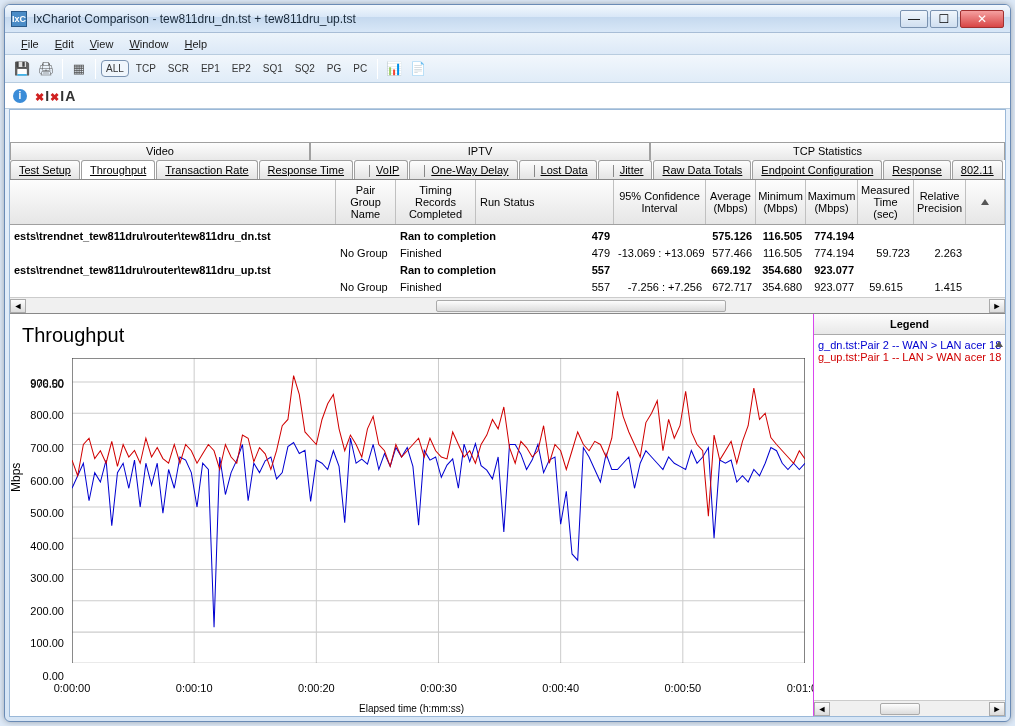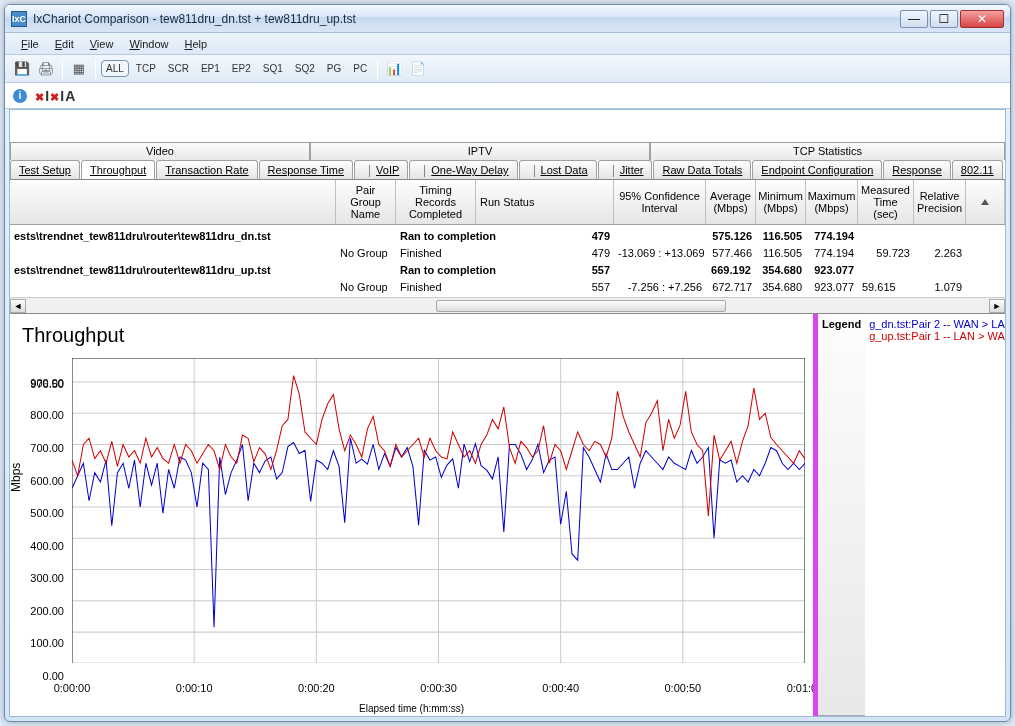--- a/index.html
+++ b/index.html
@@ -44,21 +44,21 @@
 .lower { flex: 1; display: flex; overflow: hidden; }
 .chart-area { flex: 1; background: #fff; padding: 6px 6px 6px 6px; position: relative; overflow: hidden; }
 .chart-title { font-size: 20px; font-family: Arial, sans-serif; margin: 4px 0 4px 6px; }
 .chart-box { position: absolute; top: 44px; left: 62px; right: 8px; bottom: 40px; }
 .y-labels { position: absolute; top: 44px; left: 0; bottom: 40px; width: 58px; }
 .y-label { position: absolute; right: 4px; font-size: 11px; transform: translateY(-50%); }
 .y-axis-title { position: absolute; left: 6px; top: 50%; transform: rotate(-90deg) translateX(30px); transform-origin: left center; font-size: 12px; }
 .x-labels { position: absolute; left: 62px; right: 8px; bottom: 18px; height: 16px; }
 .x-label { position: absolute; font-size: 11px; transform: translateX(-50%); }
 .x-axis-title { position: absolute; bottom: 2px; left: 50%; transform: translateX(-50%); font-size: 10px; }
-.legend-pane { width: 192px; border-left: 5px solid #d946ef; display: flex; flex-direction: row; background: #fff; }
+.legend-pane { width: 192px; border-left: 1px solid #d946ef; display: flex; flex-direction: column; background: #fff; }
 .legend-header { text-align: center; font-weight: bold; border-bottom: 1px solid #aaa; padding: 4px; background: linear-gradient(to bottom, #fdfdfd, #e8e8e8); }
 .legend-body { flex: 1; padding: 4px; font-size: 11px; position: relative; }
 .legend-item { white-space: nowrap; overflow: hidden; }
 .legend-item.blue { color: #0000d0; }
 .legend-item.red { color: #d00000; }
 .legend-scroll { height: 16px; background: #f0f0f0; border-top: 1px solid #ccc; display: flex; align-items: center; }
 .triangle-up { width: 0; height: 0; border-left: 4px solid transparent; border-right: 4px solid transparent; border-bottom: 6px solid #555; margin: 2px auto; cursor: pointer;}
 svg.plot { position: absolute; inset: 0; }
 svg.plot polyline { fill: none; stroke-width: 1; }
 </style>
@@ -188,22 +188,22 @@
           </div>
           <div class="grid-row">
             <div class="gb-cell" style="width: 326px; text-align: left;"></div>
             <div class="gb-cell" style="width: 60px; text-align: left;">No Group</div>
             <div class="gb-cell" style="width: 138px; text-align: left;">Finished</div>
             <div class="gb-cell" style="width: 80px; text-align: right;">557</div>
             <div class="gb-cell" style="width: 92px; text-align: right;">-7.256 : +7.256</div>
             <div class="gb-cell" style="width: 50px; text-align: right;">672.717</div>
             <div class="gb-cell" style="width: 50px; text-align: right;">354.680</div>
             <div class="gb-cell" style="width: 52px; text-align: right;">923.077</div>
-            <div class="gb-cell" style="width: 56px; text-align: left;">59.615</div>
-            <div class="gb-cell" style="width: 52px; text-align: right;">1.079</div>
+            <div class="gb-cell" style="width: 56px; text-align: center;">59.615</div>
+            <div class="gb-cell" style="width: 52px; text-align: right;">1.415</div>
           </div>
         </div>
       <div class="hscroll">
         <div class="hscroll-btn">◄</div>
         <div class="hscroll-track">
             <div class="hscroll-thumb"></div>
           </div>
         <div class="hscroll-btn">►</div>
       </div>
     </div>

